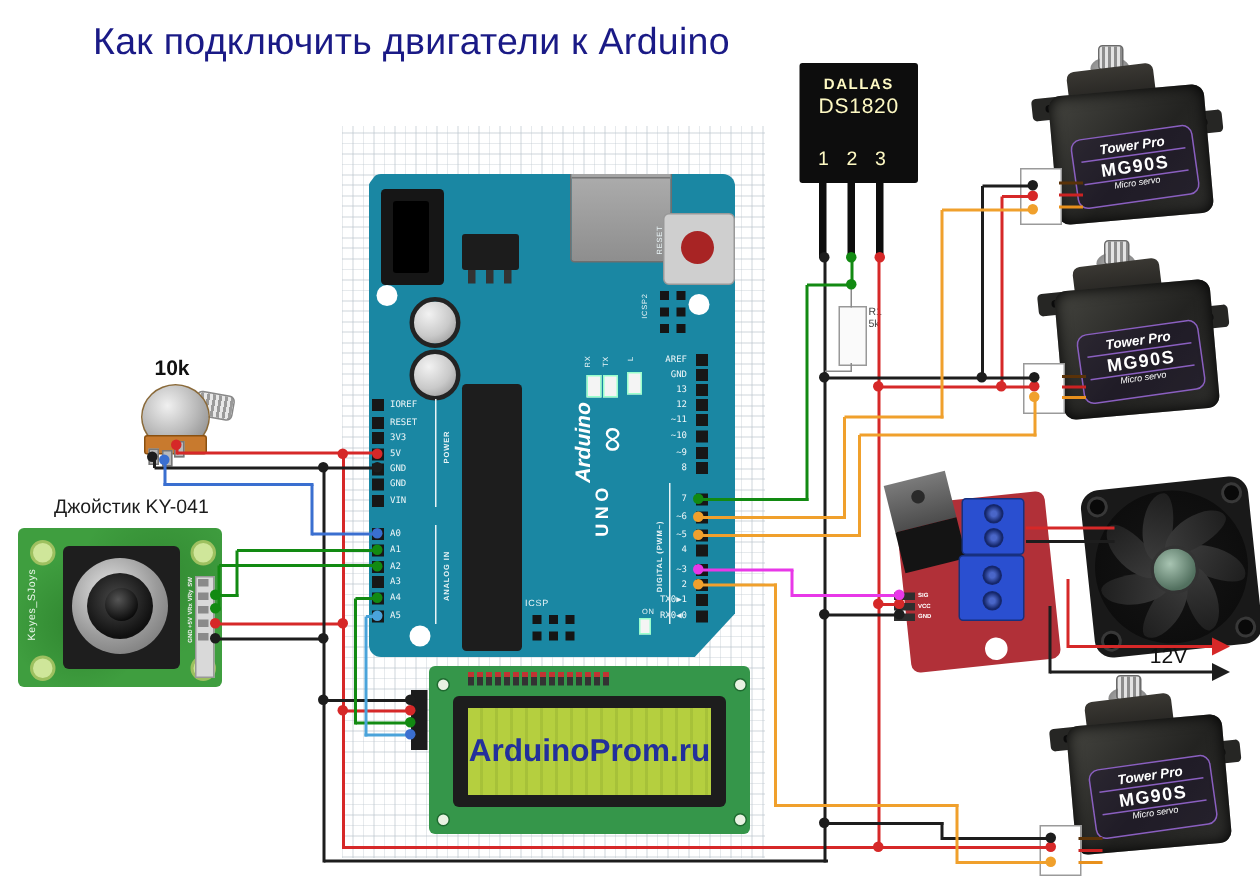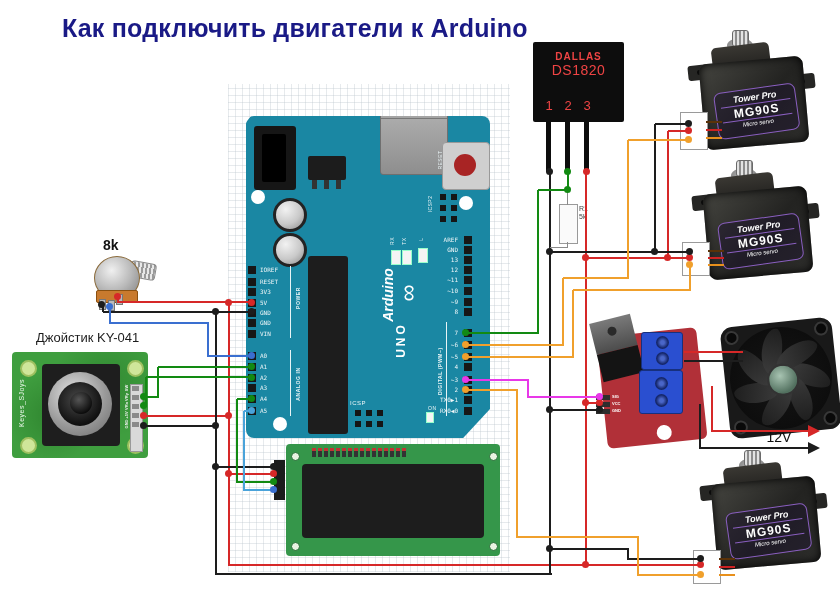--- a/index.html
+++ b/index.html
@@ -1,19 +1,19 @@
 <!DOCTYPE html>
 <html><head>
 <meta charset="utf-8">
 <style>
   html,body{margin:0;padding:0;background:#fff;font-family:"Liberation Sans",sans-serif;}
   #stage{position:relative;width:840px;height:593px;background:#fff;overflow:hidden;}
   .abs{position:absolute;}
   
-  #title{left:62px;top:14px;font-size:25px;font-weight:700;color:#1a1a86;letter-spacing:.2px;}
+  #title{left:62px;top:14px;font-size:25px;font-weight:400;color:#1a1a86;letter-spacing:.2px;}
   
   #grid{left:228px;top:84px;width:282px;height:488px;
     background-image:repeating-linear-gradient(0deg,rgba(185,195,203,.35) 0 1px,transparent 1px 7px),
                      repeating-linear-gradient(90deg,rgba(185,195,203,.35) 0 1px,transparent 1px 7px);}
   
   #board{left:246px;top:116px;width:244px;height:322px;background:#1a87a3;
     clip-path:polygon(2% 0,100% 0,100% 91%,89% 100%,0 100%,0 2%);border-radius:8px;}
   .bchild{position:absolute;}
   #pwrjack{left:8px;top:10px;width:42px;height:64px;background:#161616;border-radius:3px;}
   #pwrjack:after{content:"";position:absolute;left:8px;top:8px;width:24px;height:48px;background:#000;border-radius:2px;}
@@ -31,21 +31,21 @@
   #ardname{left:94px;top:169px;width:100px;height:20px;color:#fff;font-style:italic;font-weight:bold;font-size:14px;}
   #ardinf{left:140px;top:162px;width:44px;height:30px;color:#fff;font-size:24px;line-height:30px;}
   #arduno{left:126px;top:216px;width:60px;height:16px;color:#fff;font-weight:bold;font-size:12px;letter-spacing:3px;}
   .led{background:#f4f4f4;width:8px;height:13px;border:1px solid #9fc;}
   .icspdot{width:6px;height:6px;background:#151515;}
   .bracket{background:#e8f4f6;width:1px;}
   .grouplabel{color:#eaf5f7;font-size:5px;font-weight:bold;letter-spacing:.6px;height:8px;line-height:8px;}
   .pinlabel{position:absolute;color:#eef6f8;font-family:"DejaVu Sans Mono",monospace;font-size:6px;height:8px;line-height:8px;white-space:nowrap;}
   .pinsq{position:absolute;width:8px;height:8px;background:#171717;}
   
-  #ds{left:533px;top:42px;width:91px;height:80px;background:#0d0d0d;border-radius:2px;color:#ef4444;text-align:center;}
+  #ds{left:533px;top:42px;width:79px;height:80px;background:#0d0d0d;border-radius:2px;color:#fef9c3;text-align:center;}
   #dsbrand{margin-top:9px;font-size:10px;font-weight:bold;letter-spacing:1px;}
   #dsmodel{font-size:14px;letter-spacing:.5px;}
   .dsnum{position:absolute;top:56px;width:16px;font-size:13px;}
   .dsleg{position:absolute;width:5px;background:#0d0d0d;top:122px;height:50px;}
   
   #r1{left:559px;top:204px;width:17px;height:38px;background:#fafafa;border:1px solid #999;}
   #r1txt{left:579px;top:205px;font-size:7px;color:#444;line-height:8px;}
   
   #potlabel{left:103px;top:237px;font-size:14px;font-weight:bold;color:#111;}
   #potbody{left:94px;top:256px;width:44px;height:42px;border-radius:50%;background:radial-gradient(circle at 38% 32%,#f0f0f0,#b9b9b9 50%,#7c7c7c);border:1px solid #8a6a3a;}
@@ -243,21 +243,21 @@
   </div>
   <div class="abs dsleg" style="left:546px;"></div>
   <div class="abs dsleg" style="left:565px;"></div>
   <div class="abs dsleg" style="left:584px;"></div>
   <div class="abs" id="r1"></div>
   <div class="abs" id="r1txt">
     <div>R1</div>
     <div>5k</div>
   </div>
 
-  <div class="abs" id="potlabel">8k</div>
+  <div class="abs" id="potlabel">10k</div>
   <div class="abs" id="potshaft"></div>
   <div class="abs" id="potbody"></div>
   <div class="abs" id="potbase"></div>
   <div class="abs potleg" style="left:99px;"></div>
   <div class="abs potleg" style="left:108px;top:300px;"></div>
   <div class="abs potleg" style="left:116px;top:294px;"></div>
 
   <div class="abs" id="joycap">Джойстик KY-041</div>
   <div class="abs" id="joy">
     <div class="joyhole" style="left:8px;top:8px;"></div>
@@ -282,20 +282,23 @@
     <div class="joypinlabel vtext" style="top:69px;">GND</div>
   </div>
 
   <div class="abs" id="lcd">
     <div class="lcdhole" style="left:5px;top:8px;"></div>
     <div class="lcdhole" style="left:203px;top:8px;"></div>
     <div class="lcdhole" style="left:5px;top:98px;"></div>
     <div class="lcdhole" style="left:203px;top:98px;"></div>
     <div class="abs" id="lcdheader"></div>
     <div class="abs" id="lcdbezel"></div>
+    <div class="abs" id="lcdscreen">
+      <span id="lcdtext">ArduinoProm.ru</span>
+    </div>
     <div id="lcdpins">
         <div style="position: absolute; left: 26px; top: 4px; width: 4px; height: 9px; background: linear-gradient(rgb(194, 51, 51) 0px, rgb(194, 51, 51) 3px, rgb(51, 51, 51) 3px);"></div>
         <div style="position: absolute; left: 32px; top: 4px; width: 4px; height: 9px; background: linear-gradient(rgb(194, 51, 51) 0px, rgb(194, 51, 51) 3px, rgb(51, 51, 51) 3px);"></div>
         <div style="position: absolute; left: 38px; top: 4px; width: 4px; height: 9px; background: linear-gradient(rgb(194, 51, 51) 0px, rgb(194, 51, 51) 3px, rgb(51, 51, 51) 3px);"></div>
         <div style="position: absolute; left: 44px; top: 4px; width: 4px; height: 9px; background: linear-gradient(rgb(194, 51, 51) 0px, rgb(194, 51, 51) 3px, rgb(51, 51, 51) 3px);"></div>
         <div style="position: absolute; left: 50px; top: 4px; width: 4px; height: 9px; background: linear-gradient(rgb(194, 51, 51) 0px, rgb(194, 51, 51) 3px, rgb(51, 51, 51) 3px);"></div>
         <div style="position: absolute; left: 56px; top: 4px; width: 4px; height: 9px; background: linear-gradient(rgb(194, 51, 51) 0px, rgb(194, 51, 51) 3px, rgb(51, 51, 51) 3px);"></div>
         <div style="position: absolute; left: 62px; top: 4px; width: 4px; height: 9px; background: linear-gradient(rgb(194, 51, 51) 0px, rgb(194, 51, 51) 3px, rgb(51, 51, 51) 3px);"></div>
         <div style="position: absolute; left: 68px; top: 4px; width: 4px; height: 9px; background: linear-gradient(rgb(194, 51, 51) 0px, rgb(194, 51, 51) 3px, rgb(51, 51, 51) 3px);"></div>
         <div style="position: absolute; left: 74px; top: 4px; width: 4px; height: 9px; background: linear-gradient(rgb(194, 51, 51) 0px, rgb(194, 51, 51) 3px, rgb(51, 51, 51) 3px);"></div>

